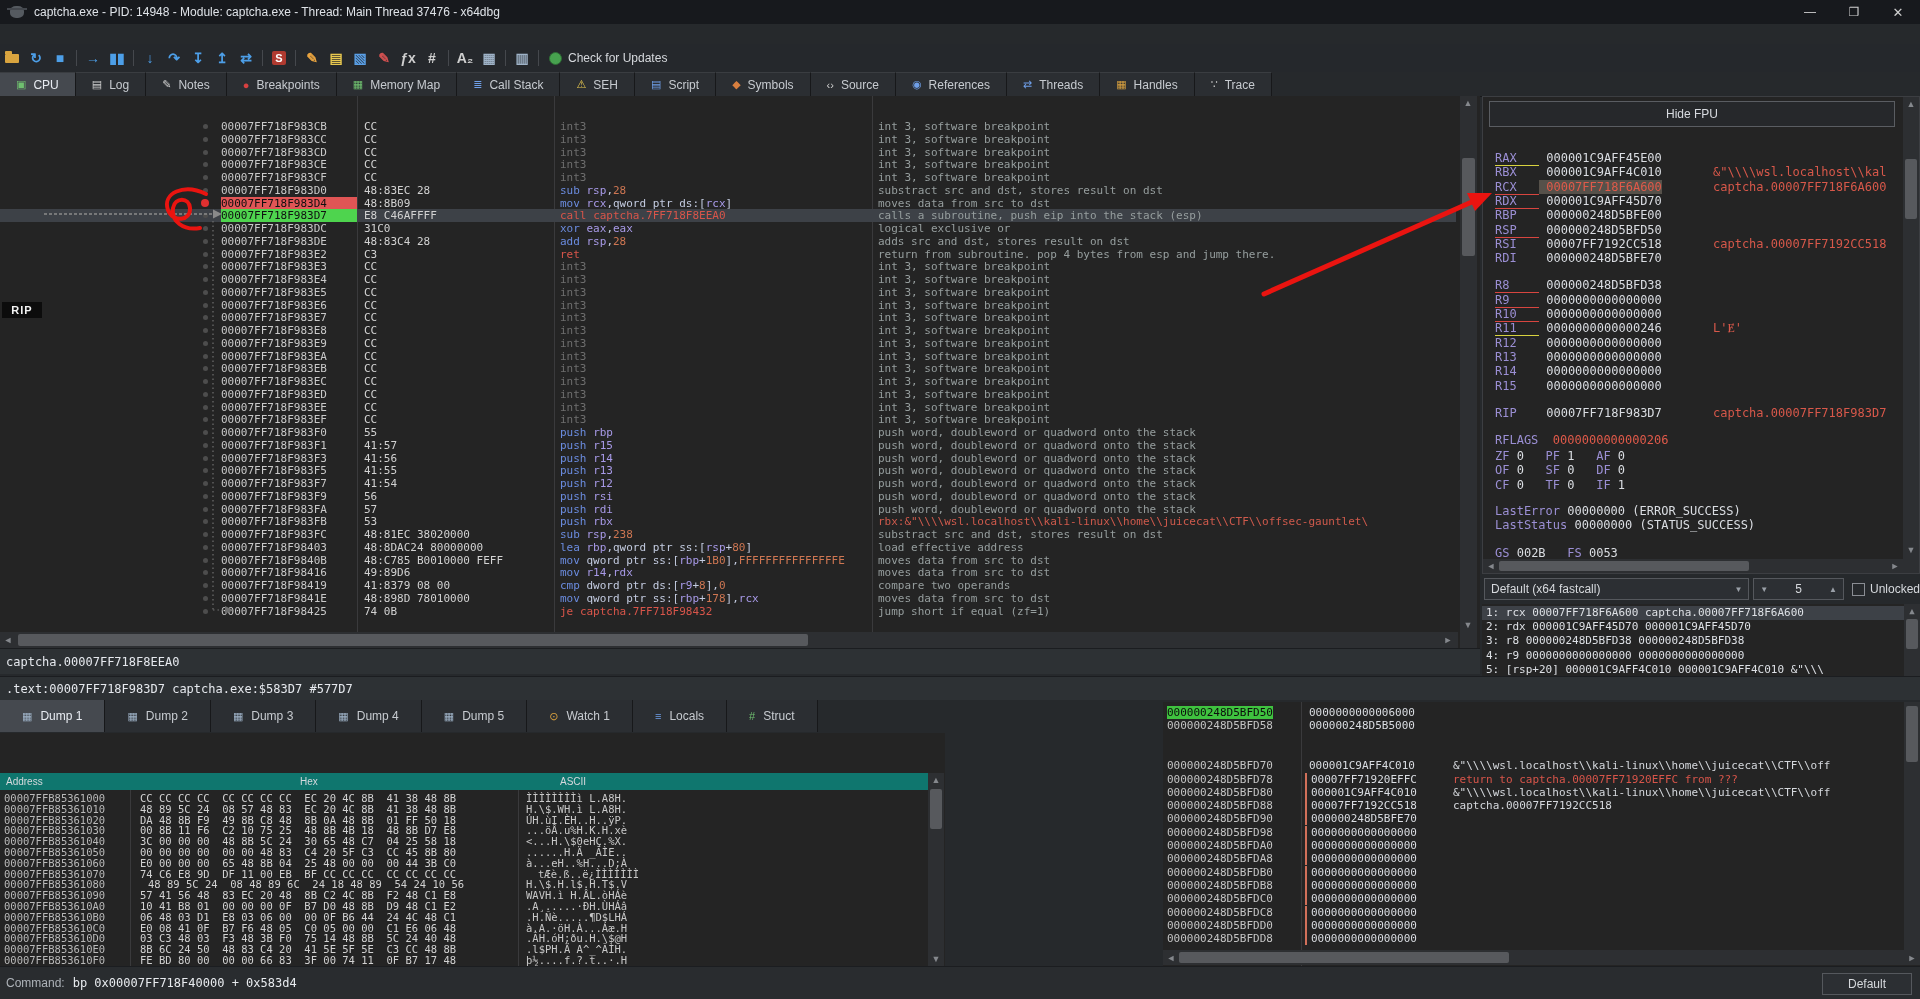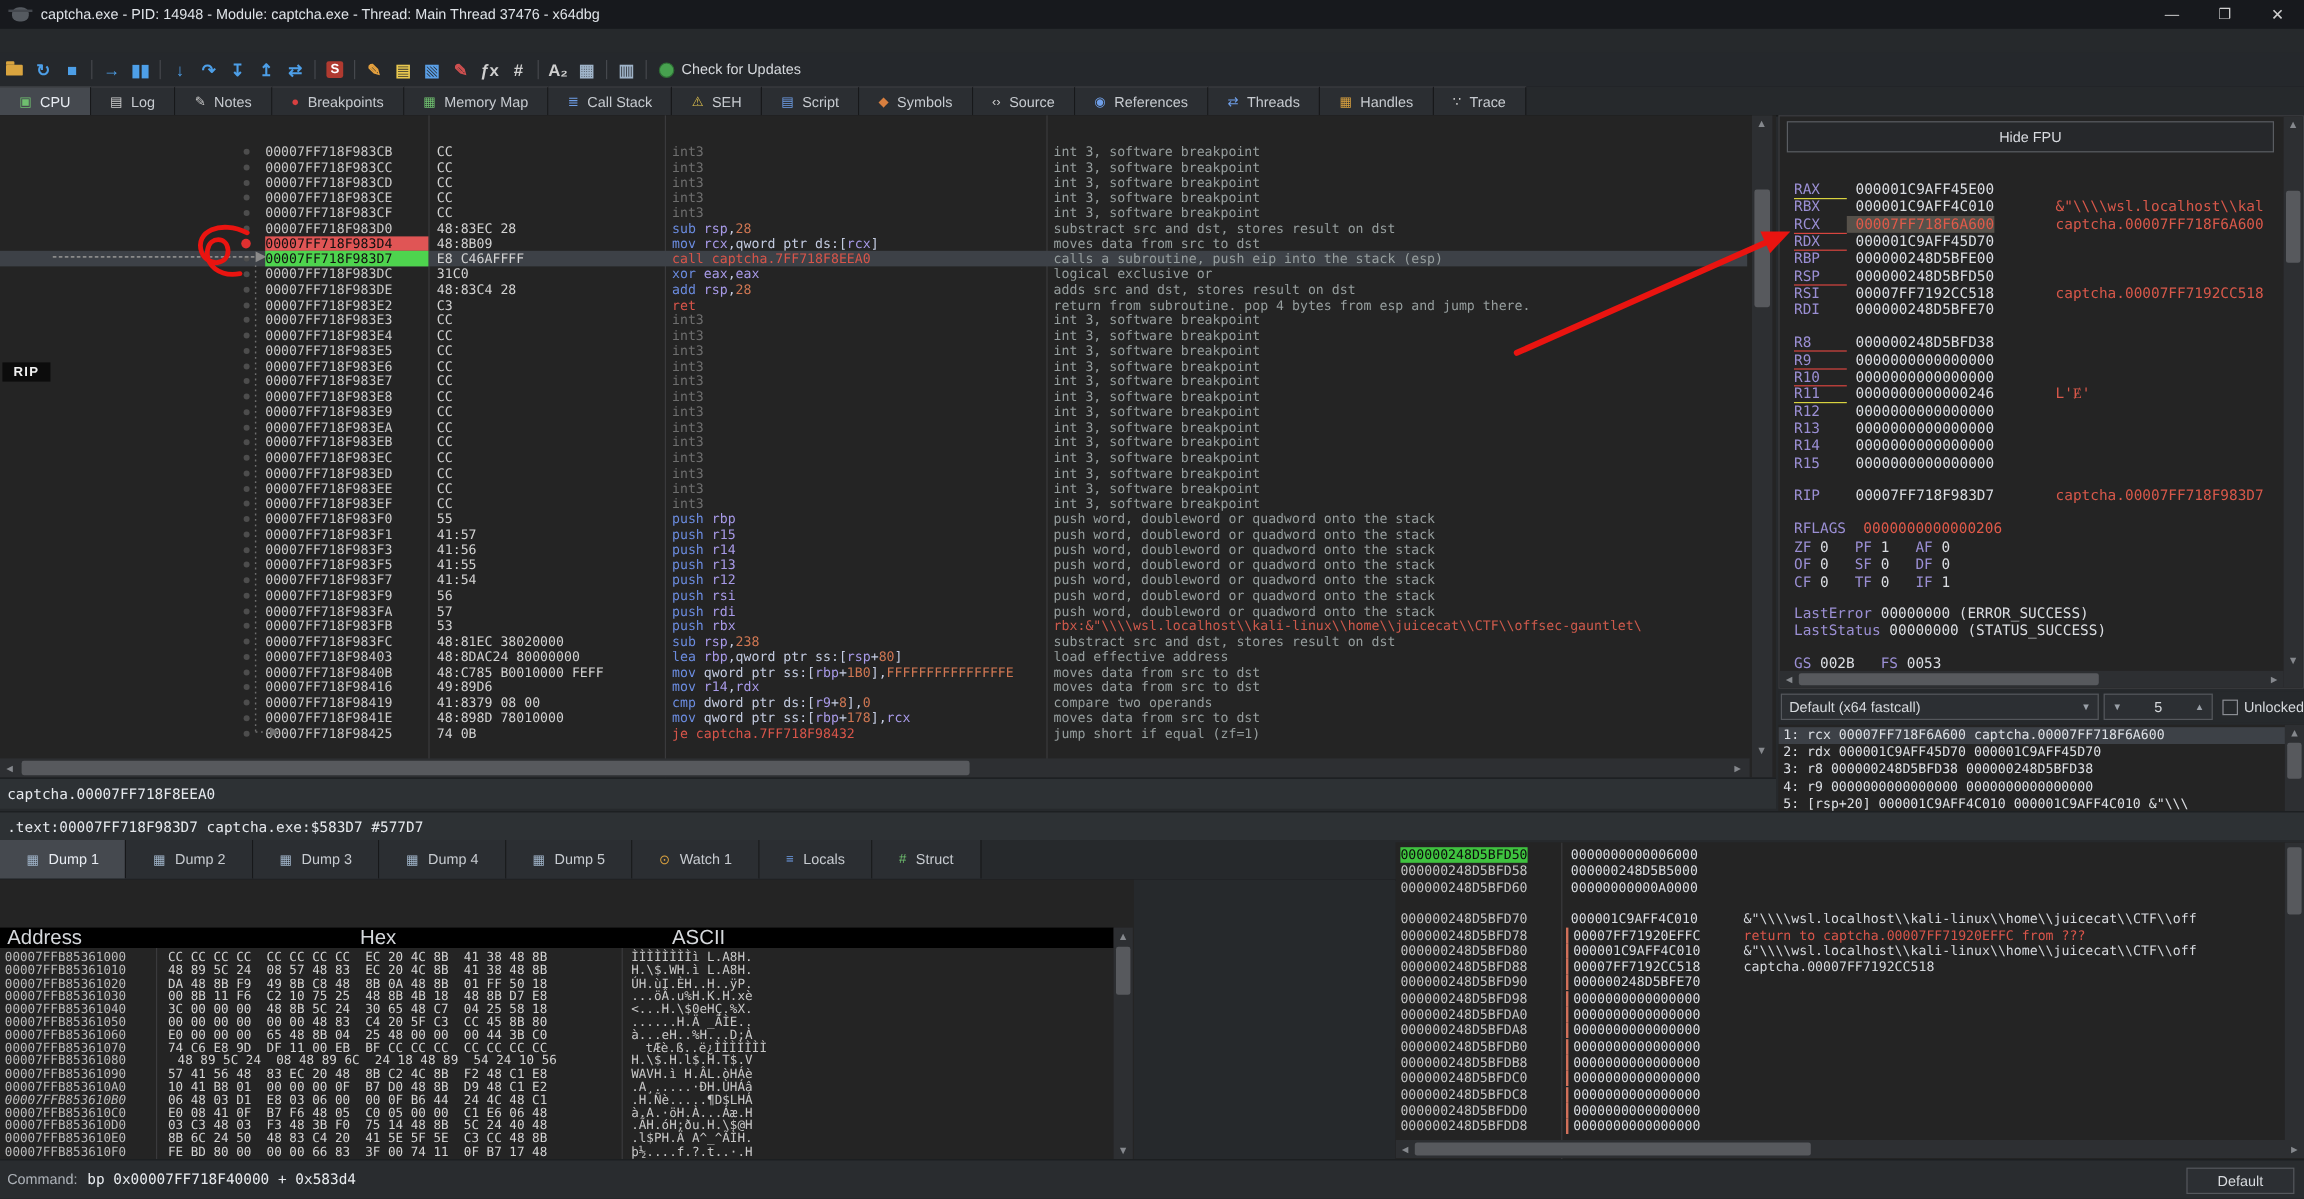--- a/index.html
+++ b/index.html
@@ -94,21 +94,21 @@
   #bar2{left:0;top:676px;width:1920px;height:24px;background:#2d3134;color:#e6e9ee;font-size:12px;
     display:flex;align-items:center;padding-left:6px;border-top:1px solid #1b1d20;box-sizing:border-box;}
   
   #dumptabs{left:0;top:700px;width:1920px;height:33px;background:#26292c;display:flex;border-bottom:1px solid #17181a;}
   .dtab{display:flex;align-items:center;padding:0 22px;font-size:12px;color:#c7cbd0;background:#2b2e32;
     border-right:1px solid #17181a;height:32px;}
   .dtab.active{background:#45494f;color:#e8ecf2;}
   .dtab .ticon{margin-right:8px;font-size:11px;}
   
   #dump{left:0;top:733px;width:945px;height:233px;overflow:hidden;}
-  #dumphdr{position:absolute;left:0;top:40px;width:928px;height:17px;background:#000000;color:#d6d9dd;font-size:17px;line-height:17px;}
+  #dumphdr{position:absolute;left:0;top:40px;width:928px;height:17px;background:#0f766e;color:#d6d9dd;font-size:10px;line-height:17px;}
   .dumprow{position:absolute;font-size:10.5px;line-height:11px;white-space:pre;color:#cfcfcf;}
   .daddr{color:#b9b9b9;}
   .dhex{color:#d2d2d2;}
   .dascii{color:#c8c8c8;}
   
   #stack{left:1163px;top:702px;width:757px;height:264px;overflow:hidden;}
   .srow{position:absolute;left:0;width:757px;height:13px;font-size:11px;line-height:13px;white-space:pre;}
   .saddr{position:absolute;left:4px;color:#c4c4c4;}
   .saddr.green{background:#3fc23f;color:#0c0c0c;}
   .sval{position:absolute;left:142px;color:#dadde2;padding-left:4px;}
@@ -411,37 +411,36 @@
       <div class="dumprow mono" style="top: 70.8px; left: 0px; width: 928px;"><span class="daddr" style="position: absolute; left: 4px;">00007FFB85361010</span><span class="dhex" style="position: absolute; left: 140px;">48 89 5C 24  08 57 48 83  EC 20 4C 8B  41 38 48 8B</span><span class="dascii" style="position: absolute; left: 526px;">H.\$.WH.ì L.A8H.</span></div>
       <div class="dumprow mono" style="top: 81.6px; left: 0px; width: 928px;"><span class="daddr" style="position: absolute; left: 4px;">00007FFB85361020</span><span class="dhex" style="position: absolute; left: 140px;">DA 48 8B F9  49 8B C8 48  8B 0A 48 8B  01 FF 50 18</span><span class="dascii" style="position: absolute; left: 526px;">ÚH.ùI.ÈH..H..ÿP.</span></div>
       <div class="dumprow mono" style="top: 92.4px; left: 0px; width: 928px;"><span class="daddr" style="position: absolute; left: 4px;">00007FFB85361030</span><span class="dhex" style="position: absolute; left: 140px;">00 8B 11 F6  C2 10 75 25  48 8B 4B 18  48 8B D7 E8</span><span class="dascii" style="position: absolute; left: 526px;">...öÂ.u%H.K.H.xè</span></div>
       <div class="dumprow mono" style="top: 103.2px; left: 0px; width: 928px;"><span class="daddr" style="position: absolute; left: 4px;">00007FFB85361040</span><span class="dhex" style="position: absolute; left: 140px;">3C 00 00 00  48 8B 5C 24  30 65 48 C7  04 25 58 18</span><span class="dascii" style="position: absolute; left: 526px;">&lt;...H.\$0eHÇ.%X.</span></div>
       <div class="dumprow mono" style="top: 114px; left: 0px; width: 928px;"><span class="daddr" style="position: absolute; left: 4px;">00007FFB85361050</span><span class="dhex" style="position: absolute; left: 140px;">00 00 00 00  00 00 48 83  C4 20 5F C3  CC 45 8B 80</span><span class="dascii" style="position: absolute; left: 526px;">......H.Ä _ÃÌE..</span></div>
       <div class="dumprow mono" style="top: 124.8px; left: 0px; width: 928px;"><span class="daddr" style="position: absolute; left: 4px;">00007FFB85361060</span><span class="dhex" style="position: absolute; left: 140px;">E0 00 00 00  65 48 8B 04  25 48 00 00  00 44 3B C0</span><span class="dascii" style="position: absolute; left: 526px;">à...eH..%H...D;À</span></div>
       <div class="dumprow mono" style="top: 135.6px; left: 0px; width: 928px;"><span class="daddr" style="position: absolute; left: 4px;">00007FFB85361070</span><span class="dhex" style="position: absolute; left: 140px;">74 C6 E8 9D  DF 11 00 EB  BF CC CC CC  CC CC CC CC</span><span class="dascii" style="position: absolute; left: 538px;">tÆè.ß..ë¿ÌÌÌÌÌÌÌ</span></div>
       <div class="dumprow mono" style="top: 146.4px; left: 0px; width: 928px;"><span class="daddr" style="position: absolute; left: 4px;">00007FFB85361080</span><span class="dhex" style="position: absolute; left: 148px;">48 89 5C 24  08 48 89 6C  24 18 48 89  54 24 10 56</span><span class="dascii" style="position: absolute; left: 526px;">H.\$.H.l$.H.T$.V</span></div>
       <div class="dumprow mono" style="top: 157.2px; left: 0px; width: 928px;"><span class="daddr" style="position: absolute; left: 4px;">00007FFB85361090</span><span class="dhex" style="position: absolute; left: 140px;">57 41 56 48  83 EC 20 48  8B C2 4C 8B  F2 48 C1 E8</span><span class="dascii" style="position: absolute; left: 526px;">WAVH.ì H.ÂL.òHÁè</span></div>
       <div class="dumprow mono" style="top: 168px; left: 0px; width: 928px;"><span class="daddr" style="position: absolute; left: 4px;">00007FFB853610A0</span><span class="dhex" style="position: absolute; left: 140px;">10 41 B8 01  00 00 00 0F  B7 D0 48 8B  D9 48 C1 E2</span><span class="dascii" style="position: absolute; left: 526px;">.A¸.....·ÐH.ÙHÁâ</span></div>
-      <div class="dumprow mono" style="top: 178.8px; left: 0px; width: 928px;"><span class="daddr" style="position: absolute; left: 4px; font-style: italic;">00007FFB853610B0</span><span class="dhex" style="position: absolute; left: 140px;">06 48 03 D1  E8 03 06 00  00 0F B6 44  24 4C 48 C1</span><span class="dascii" style="position: absolute; left: 526px;">.H.Ñè.....¶D$LHÁ</span></div>
+      <div class="dumprow mono" style="top: 178.8px; left: 0px; width: 928px;"><span class="daddr" style="position: absolute; left: 4px;">00007FFB853610B0</span><span class="dhex" style="position: absolute; left: 140px;">06 48 03 D1  E8 03 06 00  00 0F B6 44  24 4C 48 C1</span><span class="dascii" style="position: absolute; left: 526px;">.H.Ñè.....¶D$LHÁ</span></div>
       <div class="dumprow mono" style="top: 189.6px; left: 0px; width: 928px;"><span class="daddr" style="position: absolute; left: 4px;">00007FFB853610C0</span><span class="dhex" style="position: absolute; left: 140px;">E0 08 41 0F  B7 F6 48 05  C0 05 00 00  C1 E6 06 48</span><span class="dascii" style="position: absolute; left: 526px;">à.A.·öH.À...Áæ.H</span></div>
       <div class="dumprow mono" style="top: 200.4px; left: 0px; width: 928px;"><span class="daddr" style="position: absolute; left: 4px;">00007FFB853610D0</span><span class="dhex" style="position: absolute; left: 140px;">03 C3 48 03  F3 48 3B F0  75 14 48 8B  5C 24 40 48</span><span class="dascii" style="position: absolute; left: 526px;">.ÃH.óH;ðu.H.\$@H</span></div>
       <div class="dumprow mono" style="top: 211.2px; left: 0px; width: 928px;"><span class="daddr" style="position: absolute; left: 4px;">00007FFB853610E0</span><span class="dhex" style="position: absolute; left: 140px;">8B 6C 24 50  48 83 C4 20  41 5E 5F 5E  C3 CC 48 8B</span><span class="dascii" style="position: absolute; left: 526px;">.l$PH.Ä A^_^ÃÌH.</span></div>
       <div class="dumprow mono" style="top: 222px; left: 0px; width: 928px;"><span class="daddr" style="position: absolute; left: 4px;">00007FFB853610F0</span><span class="dhex" style="position: absolute; left: 140px;">FE BD 80 00  00 00 66 83  3F 00 74 11  0F B7 17 48</span><span class="dascii" style="position: absolute; left: 526px;">þ½....f.?.t..·.H</span></div>
       <div class="sb-track" style="left: 928px; top: 40px; width: 16px; height: 193px;">
         <div class="sb-arrow" style="left: 0px; top: 0px;">▲</div>
         <div class="sb-arrow" style="left: 0px; top: 179px;">▼</div>
         <div class="sb-thumb" style="left: 2px; top: 16px; width: 12px; height: 40px;"></div>
       </div>
     </div>
 
   <div id="stack" class="abs pane">
     <div class="colsep" style="left:138px"></div>
   <div class="srow mono" style="top: 4px;"><span class="saddr green">000000248D5BFD50</span><span class="sval">0000000000006000</span></div>
       <div class="srow mono" style="top: 17.3px;"><span class="saddr">000000248D5BFD58</span><span class="sval">000000248D5B5000</span></div>
-      <div class="srow mono" style="top: 30.6px;"><span class="saddr">000000248D5BFD60</span><span class="sval">00000000000A0000</span></div>
       <div class="srow mono" style="top: 57.2px;"><span class="saddr">000000248D5BFD70</span><span class="sval">000001C9AFF4C010</span><span class="scom">&amp;"\\\\wsl.localhost\\kali-linux\\home\\juicecat\\CTF\\off</span></div>
       <div class="srow mono" style="top: 70.5px;"><span class="saddr">000000248D5BFD78</span><span class="sval bracket">00007FF71920EFFC</span><span class="scom red">return to captcha.00007FF71920EFFC from ???</span></div>
       <div class="srow mono" style="top: 83.8px;"><span class="saddr">000000248D5BFD80</span><span class="sval bracket">000001C9AFF4C010</span><span class="scom">&amp;"\\\\wsl.localhost\\kali-linux\\home\\juicecat\\CTF\\off</span></div>
       <div class="srow mono" style="top: 97.1px;"><span class="saddr">000000248D5BFD88</span><span class="sval bracket">00007FF7192CC518</span><span class="scom">captcha.00007FF7192CC518</span></div>
       <div class="srow mono" style="top: 110.4px;"><span class="saddr">000000248D5BFD90</span><span class="sval bracket">000000248D5BFE70</span></div>
       <div class="srow mono" style="top: 123.7px;"><span class="saddr">000000248D5BFD98</span><span class="sval bracket">0000000000000000</span></div>
       <div class="srow mono" style="top: 137px;"><span class="saddr">000000248D5BFDA0</span><span class="sval bracket">0000000000000000</span></div>
       <div class="srow mono" style="top: 150.3px;"><span class="saddr">000000248D5BFDA8</span><span class="sval bracket">0000000000000000</span></div>
       <div class="srow mono" style="top: 163.6px;"><span class="saddr">000000248D5BFDB0</span><span class="sval bracket">0000000000000000</span></div>
       <div class="srow mono" style="top: 176.9px;"><span class="saddr">000000248D5BFDB8</span><span class="sval bracket">0000000000000000</span></div>

